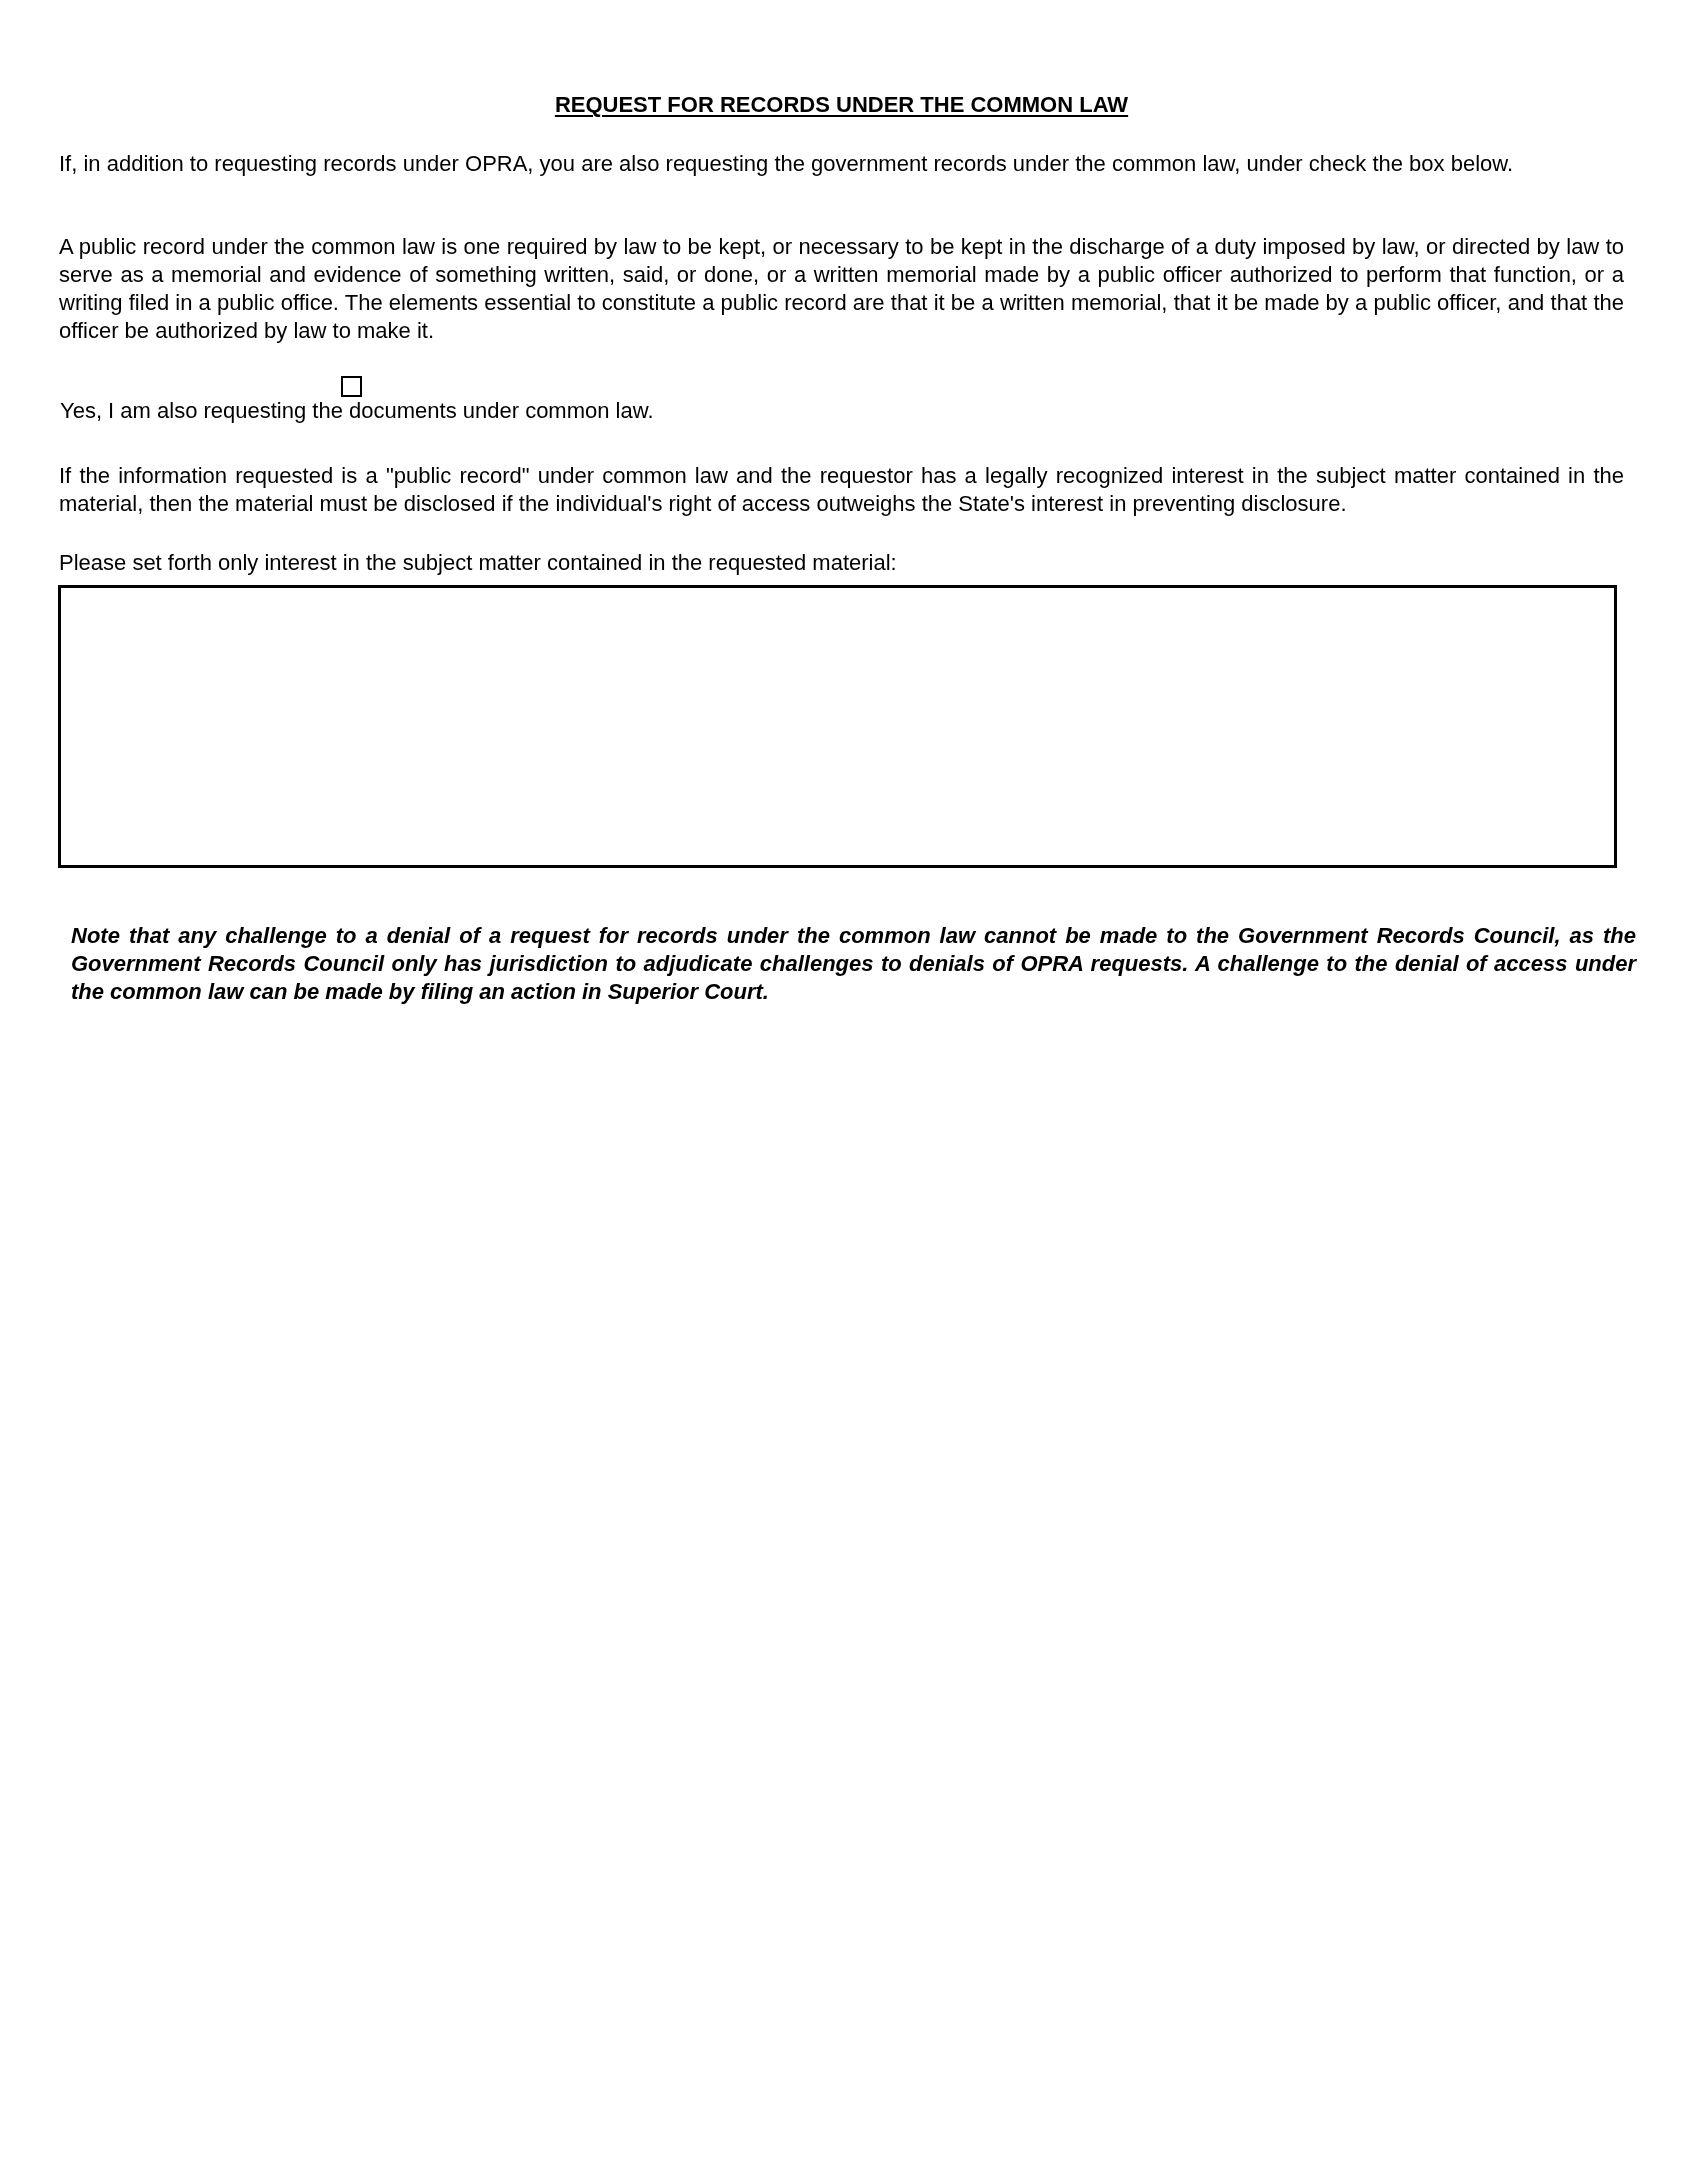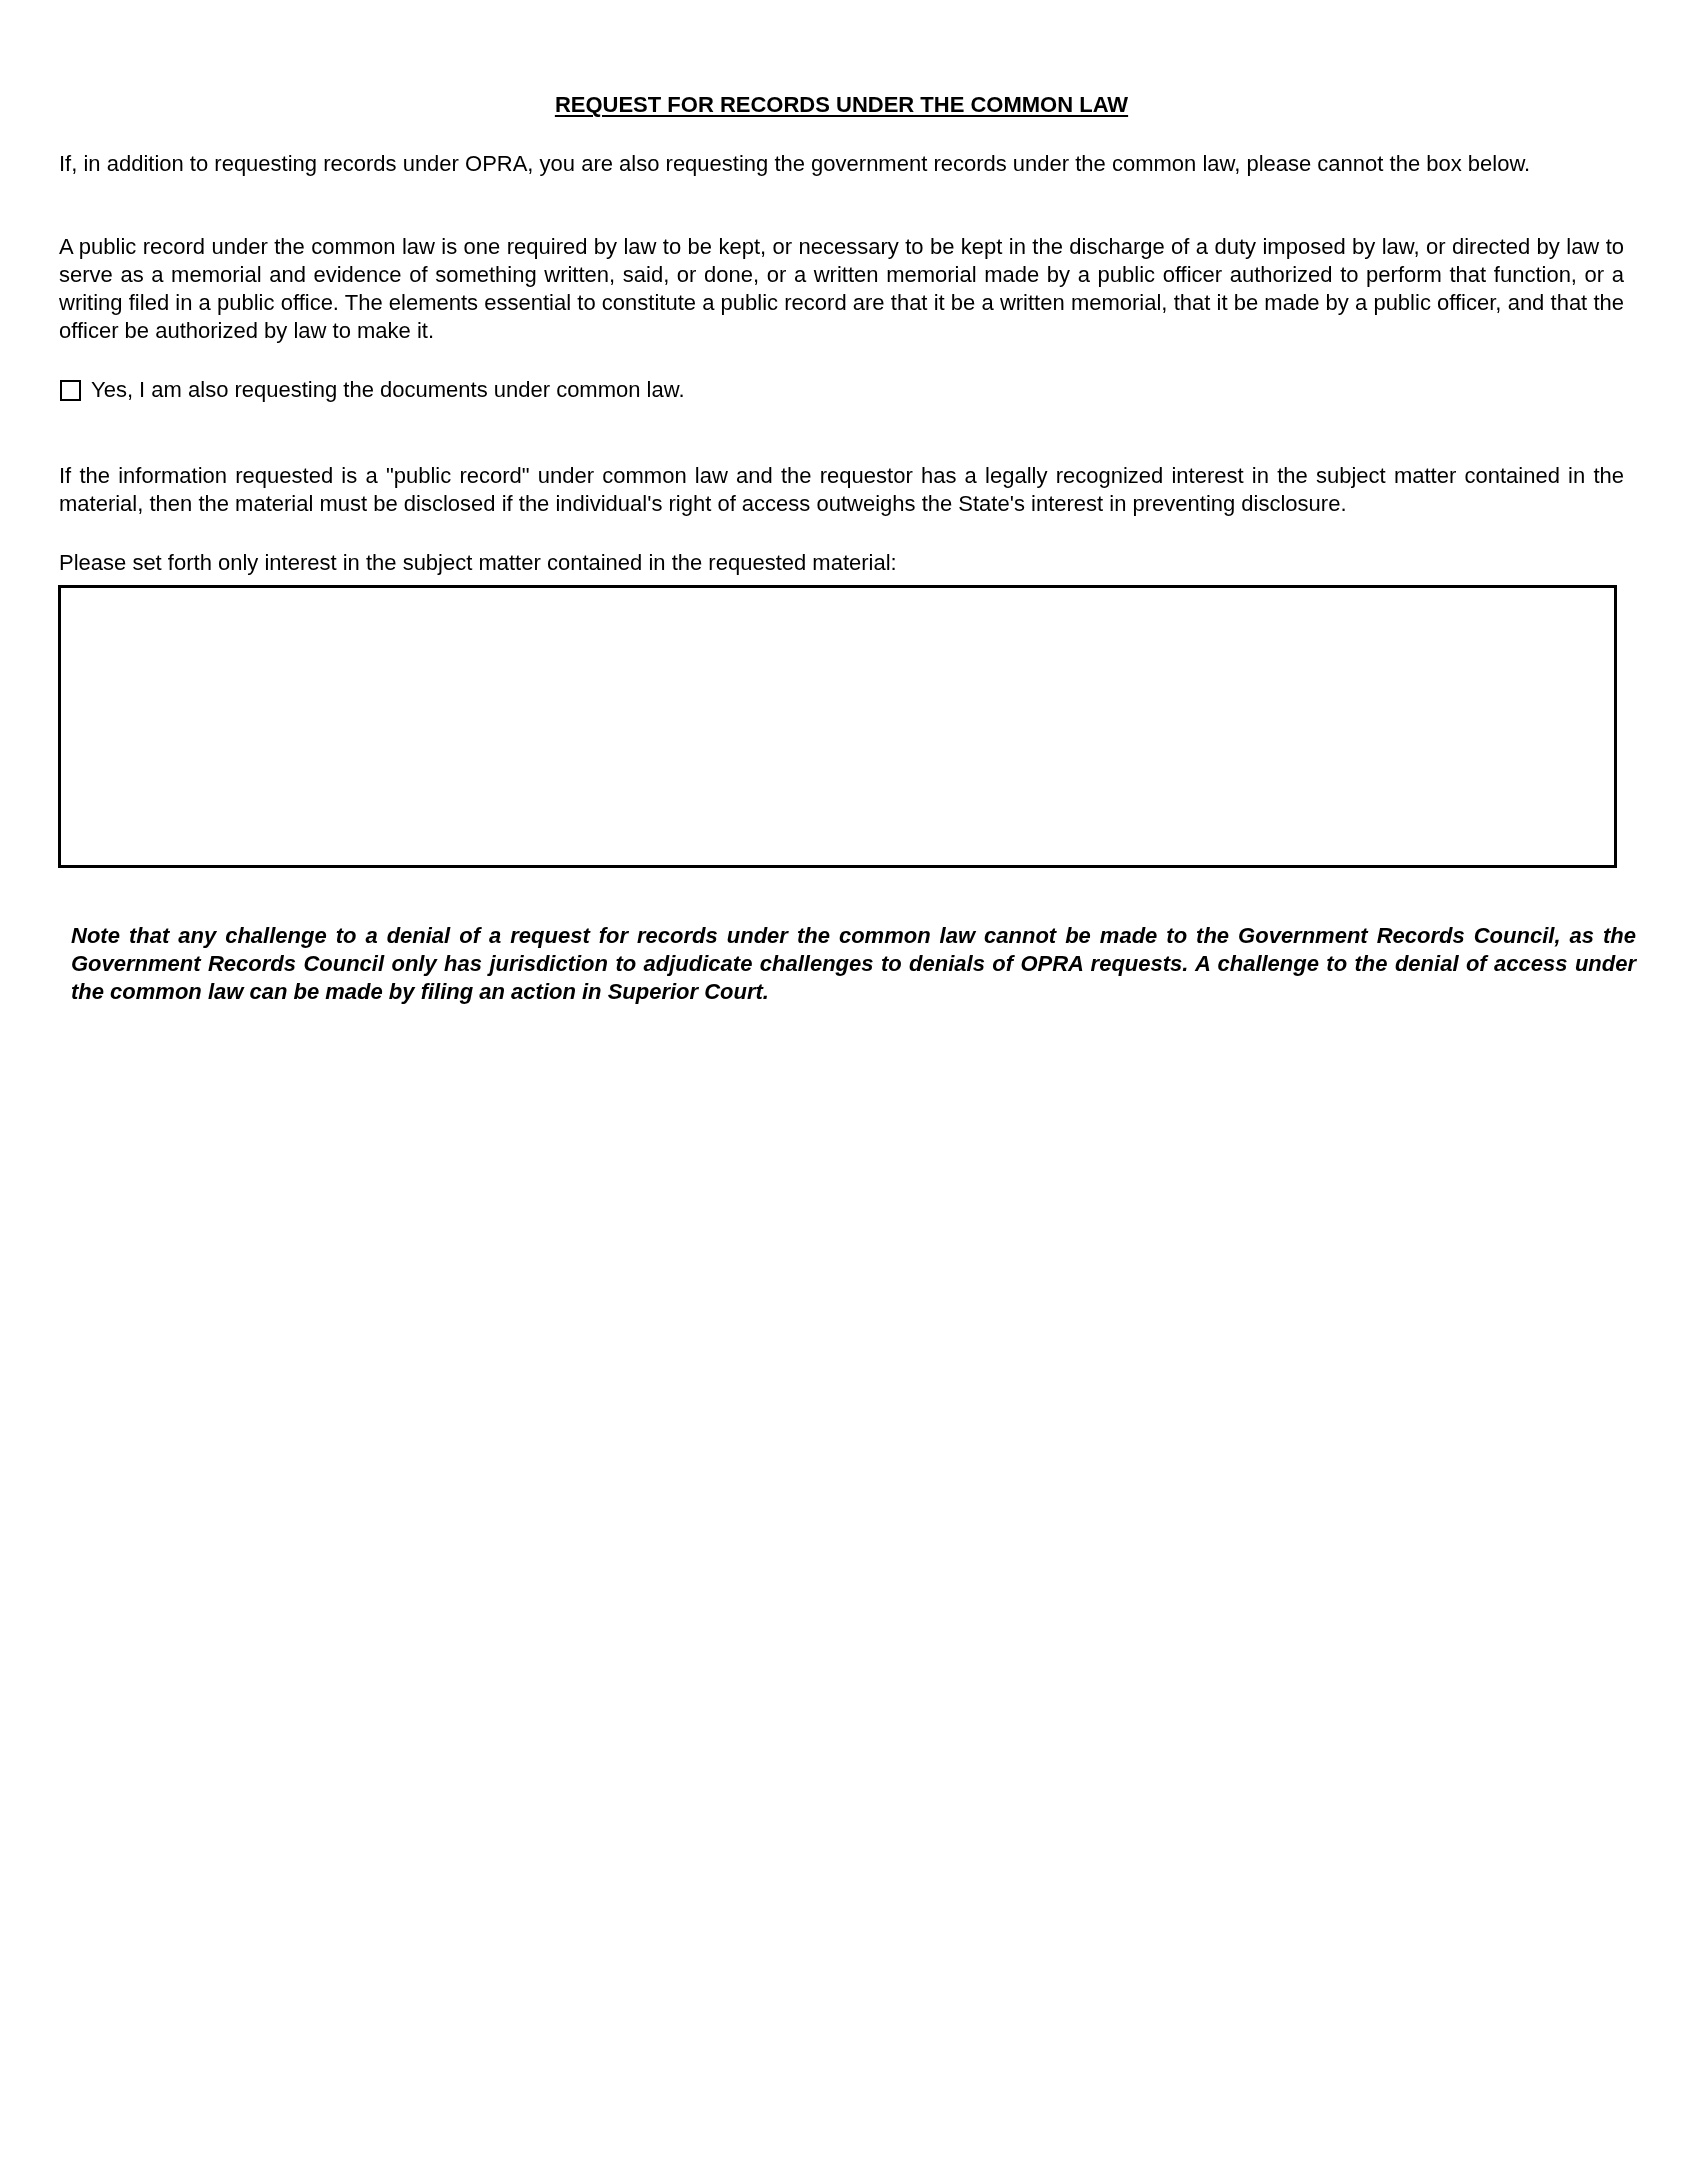--- a/index.html
+++ b/index.html
@@ -51,20 +51,21 @@
     .p4 { top: 549px; }
     .checkbox-row {
       position: absolute;
       left: 60px;
       top: 376px;
       height: 28px;
       display: flex;
       align-items: center;
       font-size: 22px;
       line-height: 28px;
+      flex-direction: column;
     }
     .checkbox {
       width: 21px;
       height: 21px;
       border: 2.5px solid #000000;
       box-sizing: border-box;
       margin-right: 10px;
       background: #ffffff;
       cursor: pointer;
       flex: 0 0 auto;
@@ -98,21 +99,21 @@
       margin: 12px;
     }
   </style>
 </head>
 <body>
 
 <div class="page">
 
   <h1 class="title">REQUEST FOR RECORDS UNDER THE COMMON LAW</h1>
 
-  <p class="para p1">If, in addition to requesting records under OPRA, you are also requesting the government records under the common law, please cannot the box below.</p>
+  <p class="para p1">If, in addition to requesting records under OPRA, you are also requesting the government records under the common law, under check the box below.</p>
 
   <p class="para p2">A public record under the common law is one required by law to be kept, or necessary to be kept in the discharge of a duty imposed by law, or directed by law to serve as a memorial and evidence of something written, said, or done, or a written memorial made by a public officer authorized to perform that function, or a writing filed in a public office. The elements essential to constitute a public record are that it be a written memorial, that it be made by a public officer, and that the officer be authorized by law to make it.</p>
 
   <div class="checkbox-row">
     <span class="checkbox" role="checkbox" aria-checked="false"></span>
     <span>Yes, I am also requesting the documents under common law.</span>
   </div>
 
   <p class="para p3">If the information requested is a "public record" under common law and the requestor has a legally recognized interest in the subject matter contained in the material, then the material must be disclosed if the individual's right of access outweighs the State's interest in preventing disclosure.</p>
 

